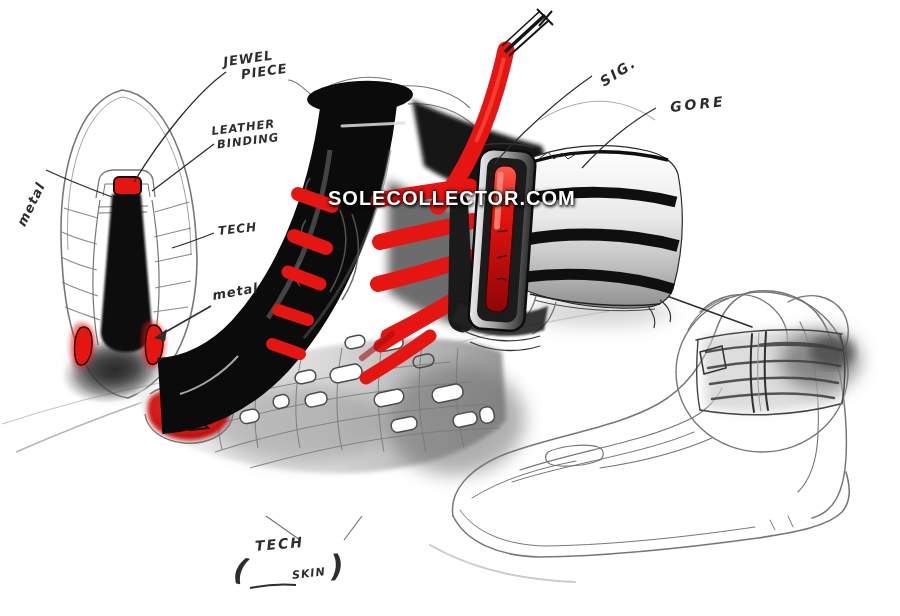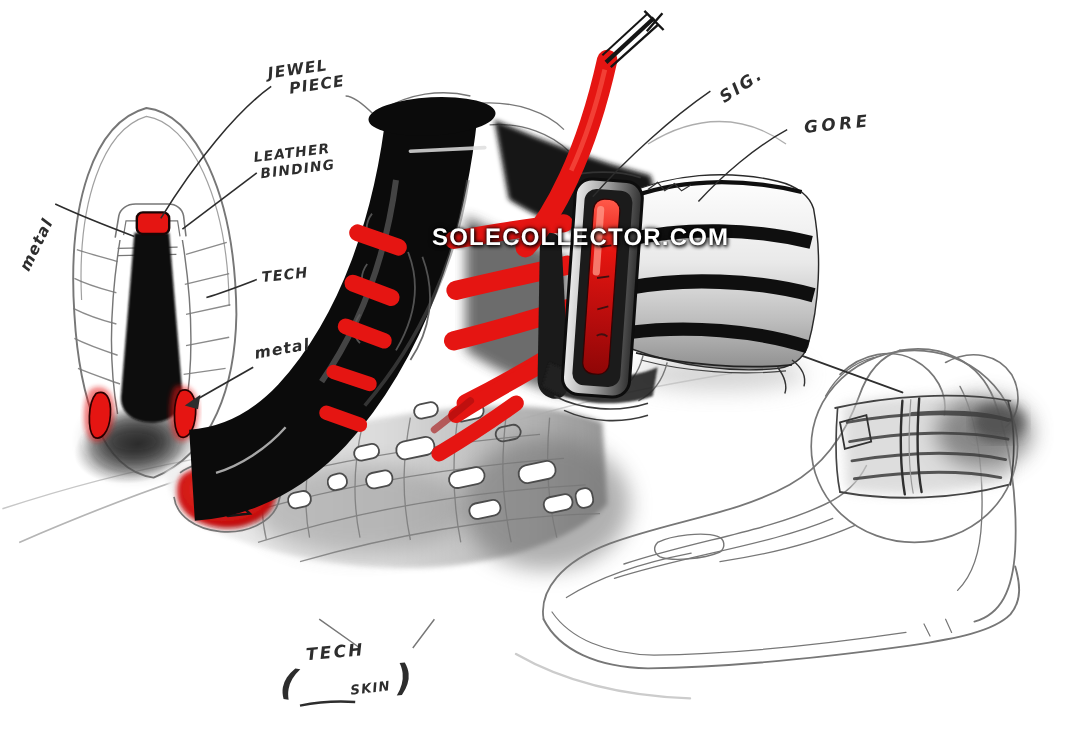--- a/index.html
+++ b/index.html
@@ -18,21 +18,20 @@
     color:var(--c-ink,#2d2d2d);letter-spacing:1px;white-space:nowrap;
     font-family:"DejaVu Sans",sans-serif;
   }
   .hand .l2{display:block;}
   .watermark{
     position:absolute;left:328px;top:187px;
     font-family:"Liberation Sans",sans-serif;
     font-weight:bold;font-size:20px;letter-spacing:1px;
     color:var(--c-watermark,#fff);
     text-shadow:0 0 4px rgba(0,0,0,.95),0 0 2px rgba(0,0,0,.9),1px 2px 3px rgba(0,0,0,.75);
-    margin-left:32px;
   }
   .skin-note{position:absolute;left:234px;top:550px;width:120px;height:52px;}
   .skin-note span{position:absolute;color:var(--c-ink,#2d2d2d);font-style:italic;font-weight:bold;}
   .paren-open{left:0;top:2px;font-size:30px;transform:rotate(10deg);}
   .paren-close{left:96px;top:-2px;font-size:30px;transform:rotate(-6deg);}
   .skin-word{left:58px;top:17px;font-size:11px;letter-spacing:1px;transform:rotate(-7deg);}
 </style>
 </head>
 <body>
 

